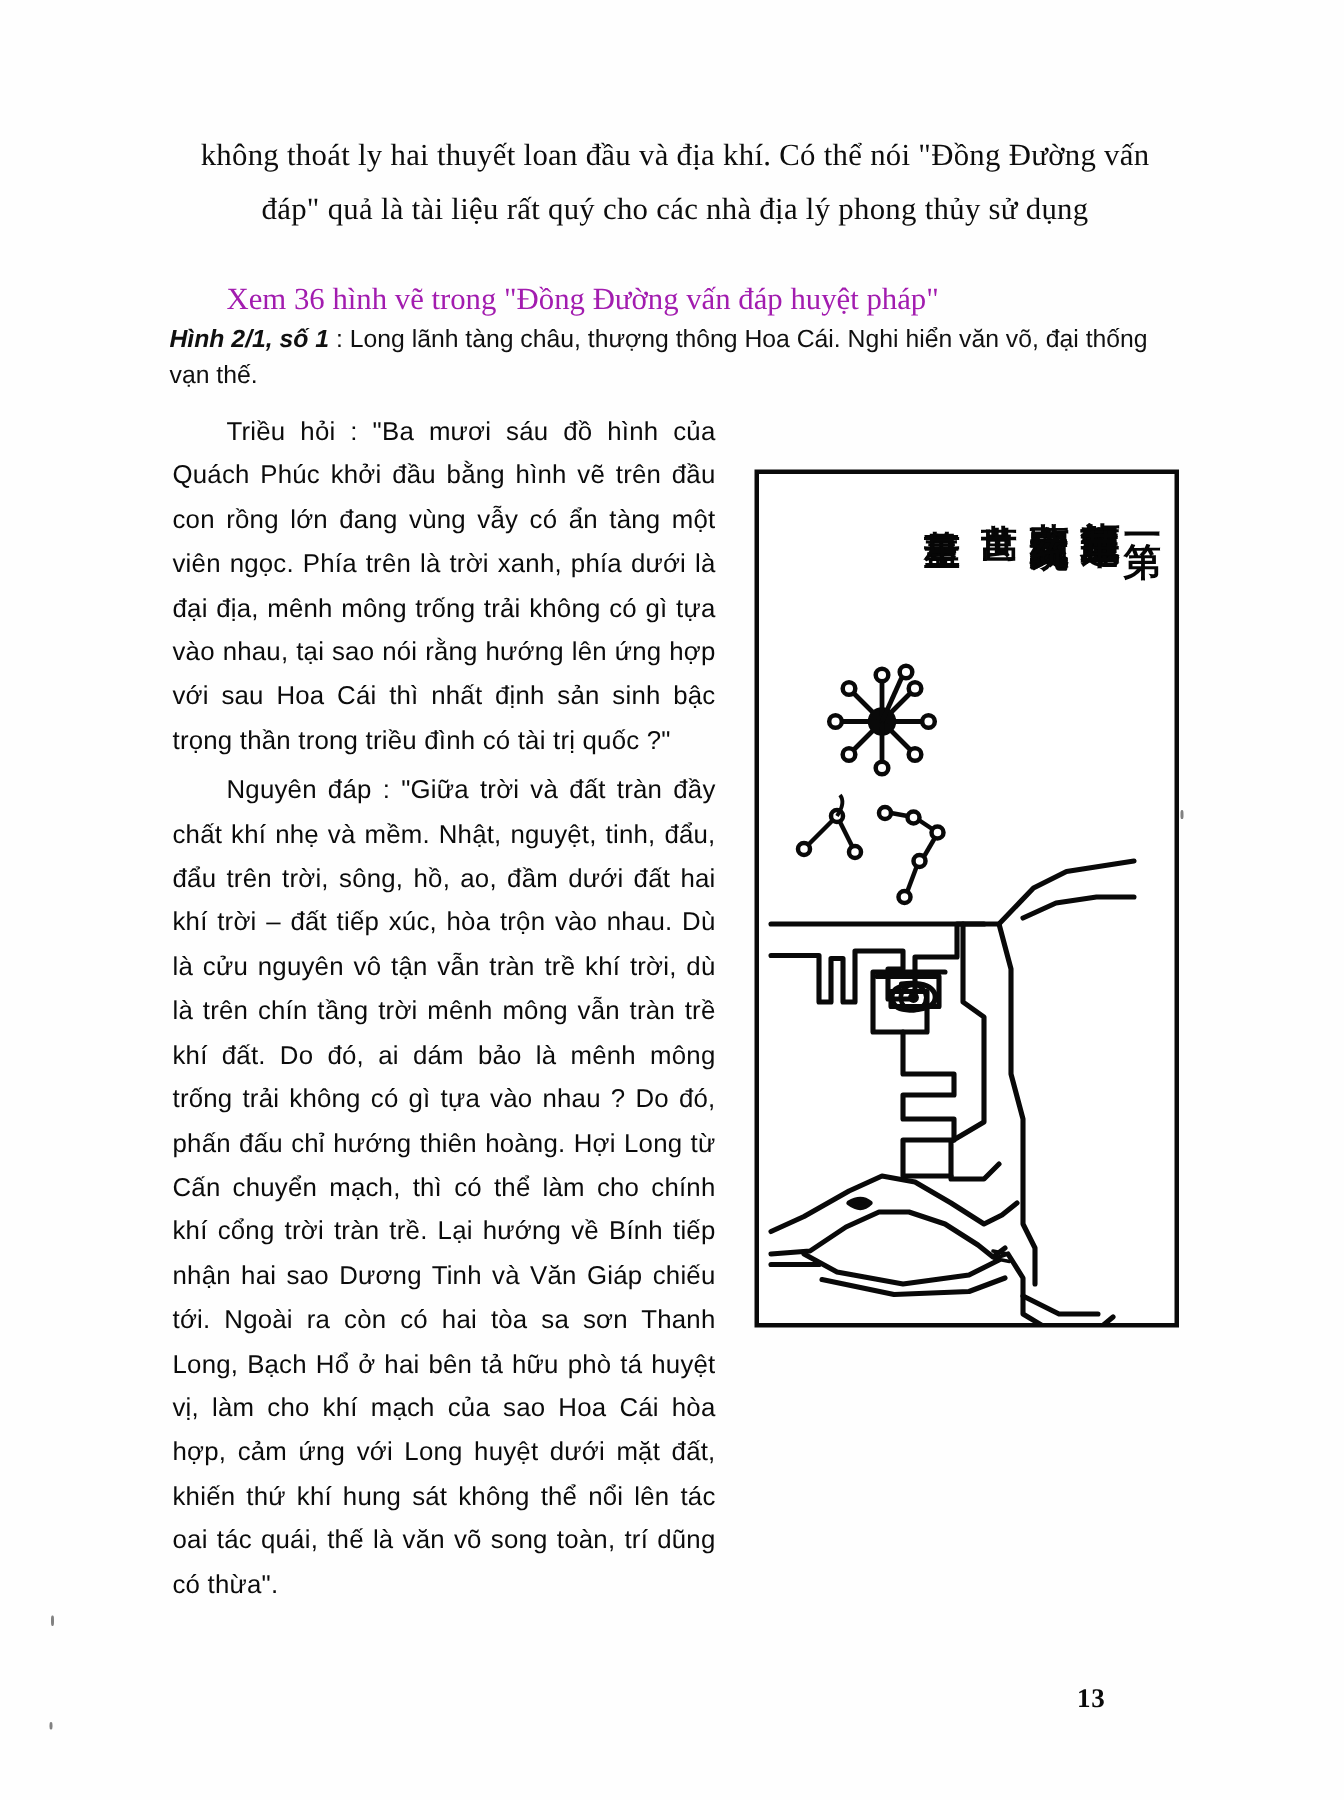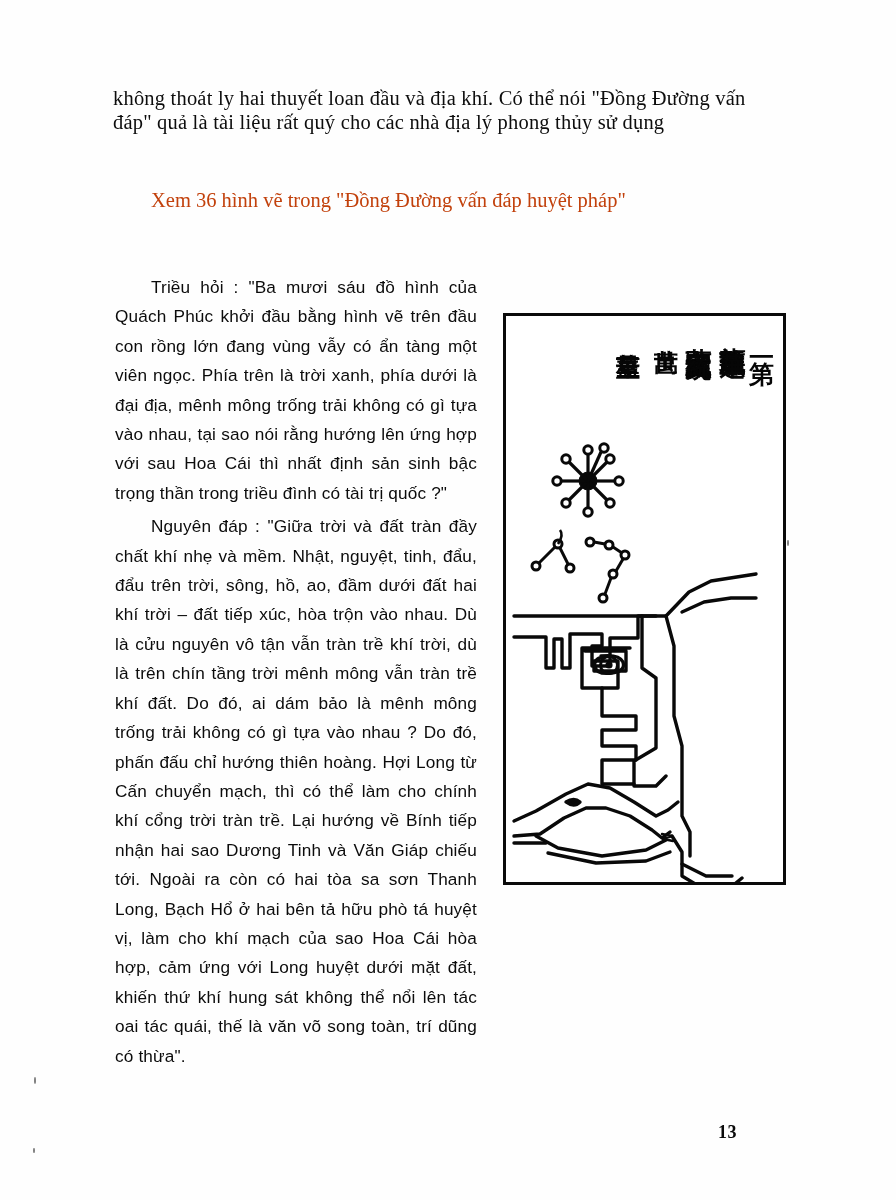--- a/index.html
+++ b/index.html
@@ -33,36 +33,36 @@
   }
 
   
   .intro {
     position: absolute;
     left: 113px;
     top: 86px;
     width: 674px;
     font-family: "Liberation Serif", "DejaVu Serif", serif;
     font-size: 20.5px;
-    line-height: 24px;
+    line-height: 36px;
     letter-spacing: .2px;
-    text-align: left;
+    text-align: center;
     color: #0d0d0d;
   }
 
   .xem-line {
     position: absolute;
     left: 113px;
     top: 186px;
     width: 674px;
     font-family: "Liberation Serif", "DejaVu Serif", serif;
     font-size: 20.5px;
     line-height: 29px;
     text-indent: 38px;
-    color: #c2410c;
+    color: #a21caf;
   }
 
   
   .caption {
     position: absolute;
     left: 113px;
     top: 214px;
     width: 674px;
     font-family: "Liberation Sans", "DejaVu Sans", sans-serif;
     font-size: 16.5px;
@@ -157,20 +157,23 @@
   <div class="speck" style="left:33px; top:1148px; width:2px; height:5px;"></div>
   <div class="speck" style="left:781px; top:432px; width:3px; height:3px;"></div>
   <div class="speck" style="left:770px; top:430px; width:2px; height:2px;"></div>
   <div class="speck" style="left:787px; top:540px; width:2px; height:6px;"></div>
   <div class="speck" style="left:547px; top:334px; width:3px; height:2px;"></div>
 
   <div class="intro">không thoát ly hai thuyết loan đầu và địa khí. Có thể nói "Đồng Đường vấn đáp" quả là tài liệu rất quý cho các nhà địa lý phong thủy sử dụng</div>
 
   <div class="xem-line">Xem 36 hình vẽ trong "Đồng Đường vấn đáp huyệt pháp"</div>
 
+  <div class="caption">
+    <span class="cap-line1"></span><span class="fig-ref">Hình 2/1, số 1</span><span> : </span><span>Long lãnh tàng châu, thượng thông Hoa Cái. Nghi hiển văn võ, đại thống vạn thế.</span>
+  </div>
 
   <div class="column">
     <p>Triều hỏi : "Ba mươi sáu đồ hình của Quách Phúc khởi đầu bằng hình vẽ trên đầu con rồng lớn đang vùng vẫy có ẩn tàng một viên ngọc. Phía trên là trời xanh, phía dưới là đại địa, mênh mông trống trải không có gì tựa vào nhau, tại sao nói rằng hướng lên ứng hợp với sau Hoa Cái thì nhất định sản sinh bậc trọng thần trong triều đình có tài trị quốc ?"</p>
     <p>Nguyên đáp : "Giữa trời và đất tràn đầy chất khí nhẹ và mềm. Nhật, nguyệt, tinh, đẩu, đẩu trên trời, sông, hồ, ao, đầm dưới đất hai khí trời – đất tiếp xúc, hòa trộn vào nhau. Dù là cửu nguyên vô tận vẫn tràn trề khí trời, dù là trên chín tầng trời mênh mông vẫn tràn trề khí đất. Do đó, ai dám bảo là mênh mông trống trải không có gì tựa vào nhau ? Do đó, phấn đấu chỉ hướng thiên hoàng. Hợi Long từ Cấn chuyển mạch, thì có thể làm cho chính khí cổng trời tràn trề. Lại hướng về Bính tiếp nhận hai sao Dương Tinh và Văn Giáp chiếu tới. Ngoài ra còn có hai tòa sa sơn Thanh Long, Bạch Hổ ở hai bên tả hữu phò tá huyệt vị, làm cho khí mạch của sao Hoa Cái hòa hợp, cảm ứng với Long huyệt dưới mặt đất, khiến thứ khí hung sát không thể nổi lên tác oai tác quái, thế là văn võ song toàn, trí dũng có thừa".</p>
   </div>
 
   <div class="figure-box">
     <div class="figure-inner">
 
       <div class="vcol vcol-1">第一</div>

